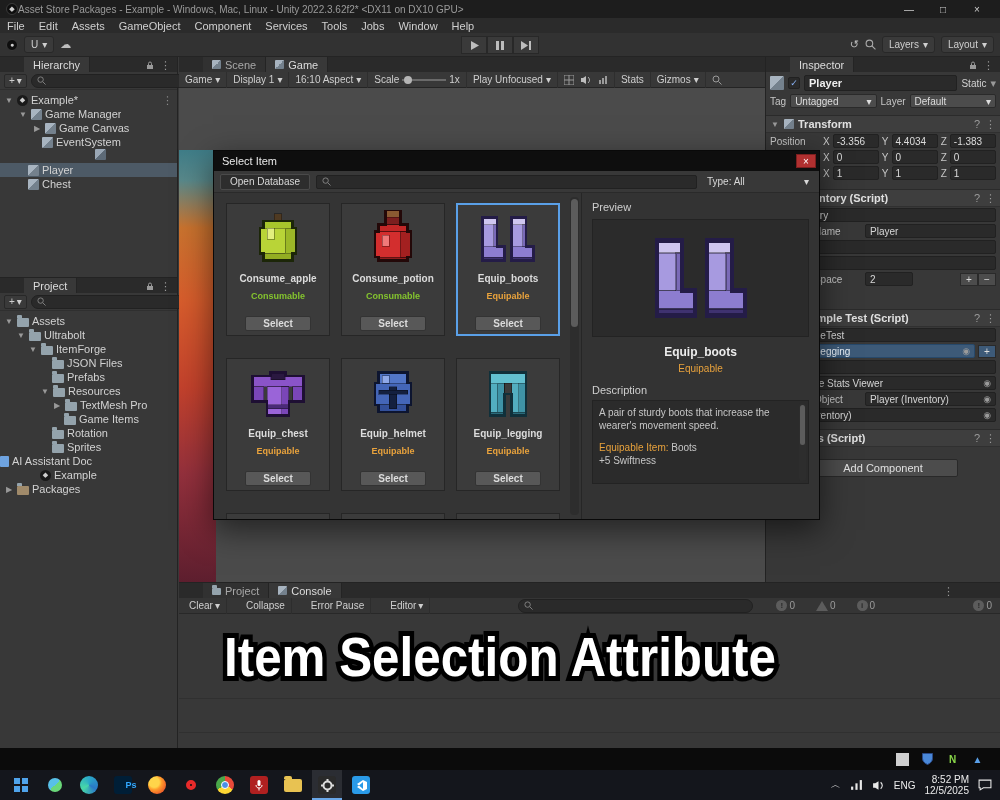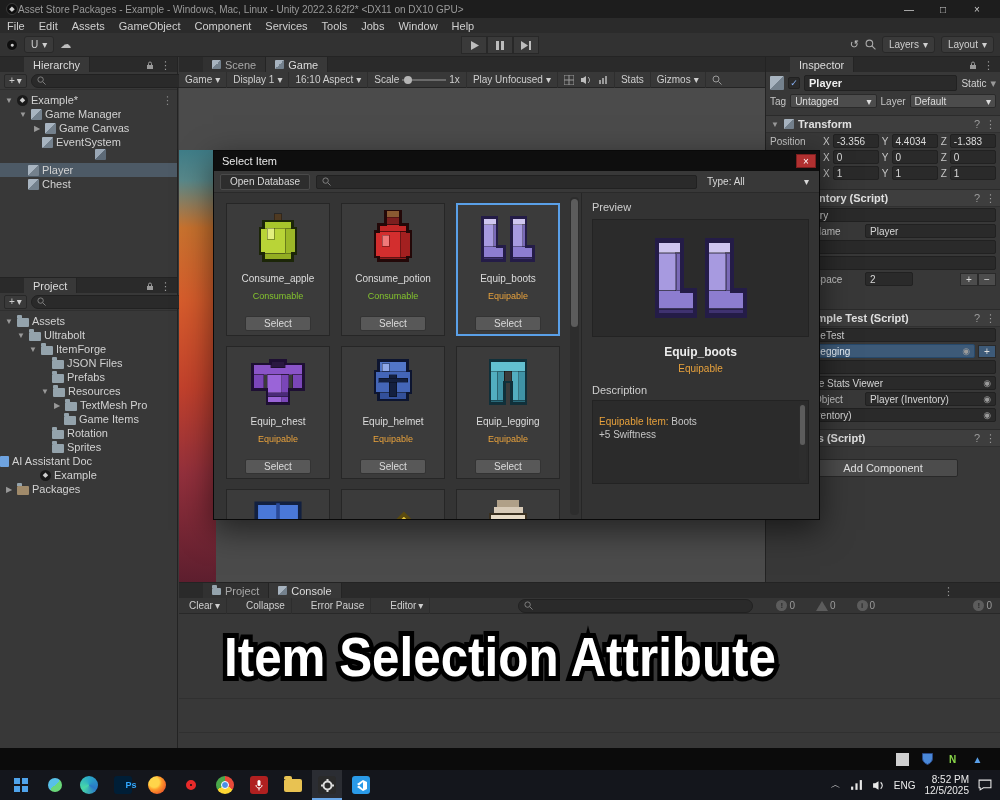--- a/index.html
+++ b/index.html
@@ -117,21 +117,21 @@
   .modal-title { height:20px; background:#0e0e0e; display:flex; align-items:center; padding-left:8px; color:#e8e8e8; }
   .modal-close { margin-left:auto; margin-right:3px; width:20px; height:14px; background:#b03030; border:1px solid #7c1f1f;
                  display:flex; align-items:center; justify-content:center; color:#fff; font-size:10px; }
   .modal-toolbar { height:22px; display:flex; align-items:center; gap:6px; padding:0 6px; border-bottom:1px solid #2a2a2a; }
   .db-btn { height:16px; padding:0 9px; background:#2d2d2d; border:1px solid #4a4a4a; border-radius:2px;
             display:flex; align-items:center; color:#d8d8d8; font-size:10px; }
   .type-dd { width:110px; height:16px; display:flex; align-items:center; justify-content:space-between;
              padding:0 4px; color:#d8d8d8; font-size:10px; }
   .modal-body { display:flex; height:326px; }
   .grid-wrap { width:367px; position:relative; background:#343434; overflow:hidden; }
-  .grid { padding:10px 12px; display:grid; grid-template-columns:repeat(3,104px); gap:10px 11px; }
+  .grid { padding:10px 12px; display:grid; grid-template-columns:repeat(3,104px); gap:22px 11px;font-weight:bold; }
   .card { height:133px; background:#3b3b3b; border:1px solid #262626; display:flex; flex-direction:column; align-items:center; padding-top:6px; }
   .card.selected { border:1px solid #5aa0e8; box-shadow:0 0 0 1px #5aa0e8 inset; }
   .card-icon { width:58px; height:58px; }
   .cname { font-size:10px; color:#dcdcdc; margin-top:5px; }
   .ctype { font-size:9px; margin-top:7px; }
   .t-consumable { color:#84c42e; }
   .t-equipable { color:#e8a23c; }
   .sel-btn { margin-top:15px; width:66px; height:15px; background:#585858; border:1px solid #333;
              border-radius:2px; color:#dcdcdc; font-size:10px; text-align:center; line-height:13px; }
   .vscroll { position:absolute; right:2px; top:4px; bottom:4px; width:9px; background:#2d2d2d; border-radius:4px; }
@@ -925,20 +925,21 @@
             <rect x="12" y="4" width="1" height="6" fill="#7a6ab8"></rect>
             </g>
             <path d="M1 2h4v8h2v4H1z" fill="none" stroke="#241c47" stroke-width="0.7"></path>
             <path d="M9 2h4v8h2v4H9z" fill="none" stroke="#241c47" stroke-width="0.7"></path>
           </svg>
         </div>
         <div class="pv-name">Equip_boots</div>
         <div class="pv-type">Equipable</div>
         <div class="pv-desc-h">Description</div>
         <div class="pv-desc">
+          <div>A pair of sturdy boots that increase the wearer's movement speed.</div>
           <div style="margin-top:9px;">
             <span class="orange">Equipable Item:</span><span> Boots</span>
           </div>
           <div>+5 Swiftness</div>
           <div class="vscroll">
               <div class="vthumb"></div>
             </div>
         </div>
       </div>
     </div>

